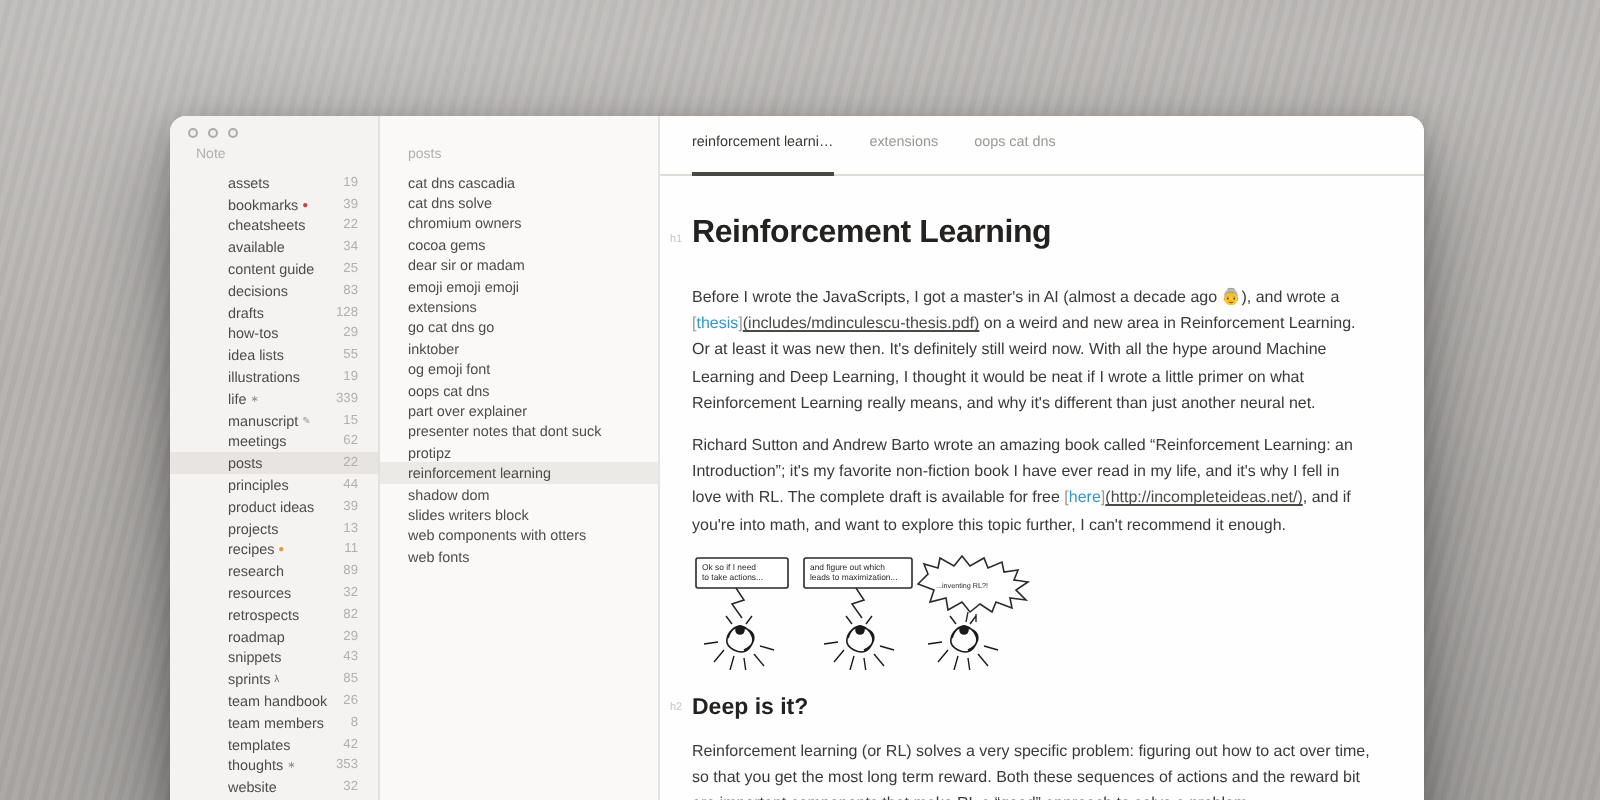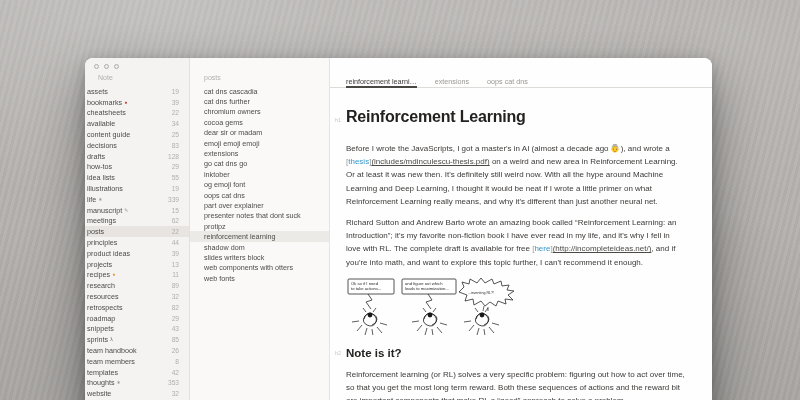--- a/index.html
+++ b/index.html
@@ -17,33 +17,33 @@
   .window{
     position:absolute; left:85px; top:58px; width:627px; height:360px;
     background:#fdfdfd; border-radius:8px 8px 0 0; display:flex;
     box-shadow:0 22px 50px rgba(0,0,0,.38), 0 4px 14px rgba(0,0,0,.22);
   }
   .traffic{ position:absolute; top:6px; left:9px; display:flex; gap:5px; z-index:5; }
   .light{ width:5px; height:5px; border-radius:50%; border:1px solid #aeaca9; background:#efeeec; }
 
   .pane-header{ font-size:7px; color:#b2afac; padding:2px 10px 5px 13px; }
   .sidebar{ width:105px; background:#f4f3f1; border-right:1px solid #e3e1de; padding-top:14px; border-radius:8px 0 0 0; }
-  .sidebar .row{ display:flex; justify-content:space-between; align-items:center; height:10.8px; padding:0 10px 0 2px; font-size:7.2px; color:#4e4c49; cursor:default; }
+  .sidebar .row{ display:flex; justify-content:space-between; align-items:center; height:10.8px; padding:0 10px 0 29px; font-size:7.2px; color:#4e4c49; cursor:default; }
   .sidebar .row.selected{ background:#e7e4e1; }
   .marker{ font-size:5px; margin-left:2px; position:relative; top:-1px; }
   .count{ color:#b2afac; font-size:6.6px; }
 
   .posts{ width:140px; background:#faf9f8; border-right:1px solid #e6e4e1; padding-top:14px; }
   .posts .pane-header{ padding-left:14px; }
   .posts .row{ height:10.4px; padding:0 8px 0 14px; font-size:7.2px; color:#4e4c49; display:flex; align-items:center; white-space:nowrap; overflow:hidden; }
   .posts .row.selected{ background:#eceae7; }
 
   .content{ flex:1; background:#fefefe; display:flex; flex-direction:column; border-radius:0 8px 0 0; min-width:0; }
   .tabbar{ display:flex; gap:18px; padding-left:16px; border-bottom:1px solid #dedcd9; height:30px; align-items:flex-end; }
-  .tab{ font-size:7.2px; color:#9a9894; padding-bottom:1px; position:relative; white-space:nowrap; }
+  .tab{ font-size:7.2px; color:#9a9894; padding-bottom:12px; position:relative; white-space:nowrap; }
   .tab.selected{ color:#3a3936; }
   .tab.selected::after{ content:""; position:absolute; left:0; right:0; bottom:-1px; height:2px; background:#4a4845; }
 
   .article{ padding:20px 26px 0 16px; position:relative; overflow:hidden; }
   .article h1{ font-size:16px; margin:0 0 16px; color:#232220; position:relative; letter-spacing:-0.2px; font-weight:bold; }
   .article h2{ font-size:11.5px; margin:8px 0 9px; color:#232220; position:relative; font-weight:bold; }
   .hmark{ position:absolute; left:-11px; bottom:3px; font-size:5.5px; color:#c7c5c2; font-weight:normal; letter-spacing:0; }
   .article p{ font-size:8px; line-height:13.2px; color:#3c3a38; margin:0 0 8px; max-width:340px; }
   .seg-link{ color:#3596cb; }
   .seg-bracket{ color:#9a9894; }
@@ -217,21 +217,21 @@
 
     <section class="posts">
       <div class="pane-header">posts</div>
       <div>
 
           <div class="row">
             <span>cat dns cascadia</span>
           </div>
 
           <div class="row">
-            <span>cat dns further</span>
+            <span>cat dns solve</span>
           </div>
 
           <div class="row">
             <span>chromium owners</span>
           </div>
 
           <div class="row">
             <span>cocoa gems</span>
           </div>
 
@@ -348,19 +348,19 @@
             <use href="#critter" x="84" y="44"></use>
             <g>
               <polygon points="113,15 118,10 116,5 123,7 124,2 131,6 135,1 139,6 146,2 148,7 155,4 156,9 163,8 161,13 168,14 162,18 167,23 159,22 160,27 152,24 150,29 144,25 139,29 135,24 128,28 127,22 119,24 121,18" fill="#fff" stroke="#2a2a2a" stroke-width="0.8"></polygon>
               <text class="cloud-t" x="122" y="17">...inventing RL?!</text>
               <path d="M138 29 l-1 5 M142 30 l0 4" stroke="#2a2a2a" stroke-width="0.7"></path>
             </g>
             <use href="#critter" x="136" y="44"></use>
           </svg>
         </div>
 
-        <h2><span class="hmark">h2</span><span>Note is it?</span></h2>
+        <h2><span class="hmark">h2</span><span>Deep is it?</span></h2>
         <p>Reinforcement learning (or RL) solves a very specific problem: figuring out how to act over time, so that you get the most long term reward. Both these sequences of actions and the reward bit are important components that make RL a “good” approach to solve a problem.</p>
       </div>
     </main>
 
   </div>
 </div>
 
 </body></html>

